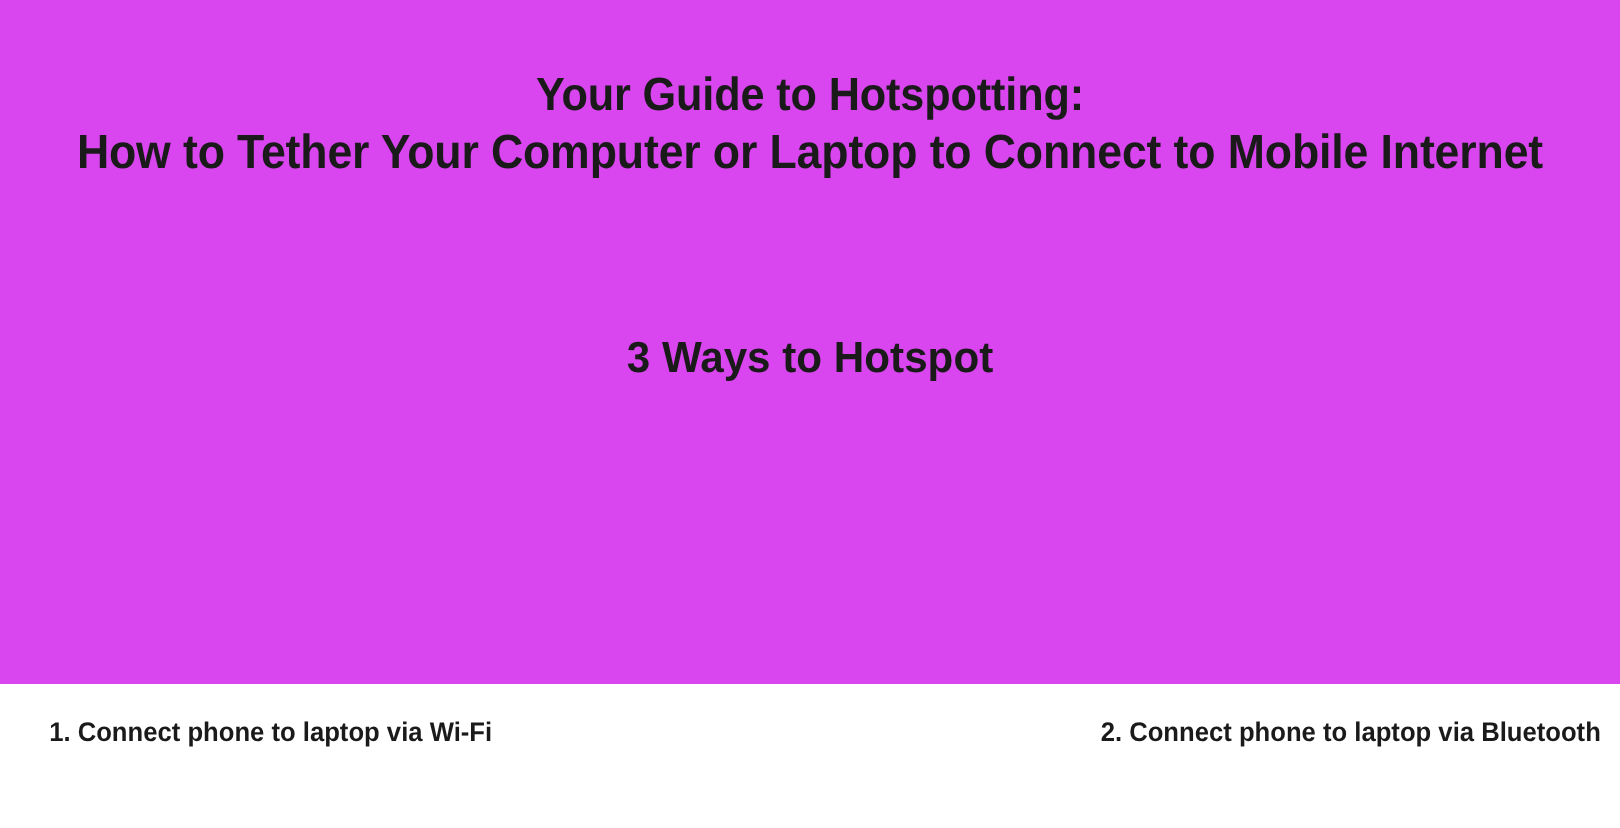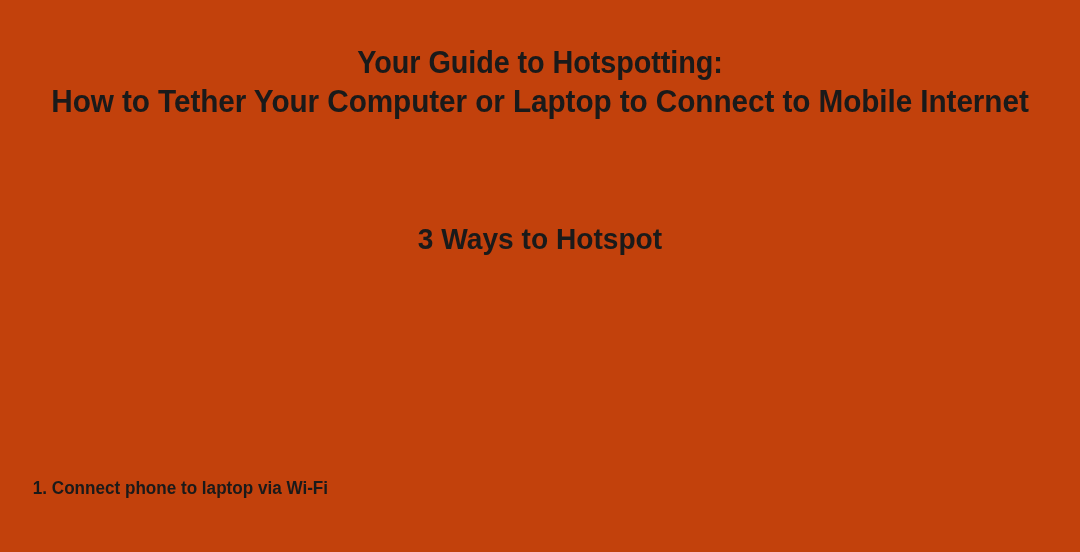--- a/index.html
+++ b/index.html
@@ -13,22 +13,22 @@
     height: 552px;
     overflow: hidden;
     font-family: "Liberation Sans", "DejaVu Sans", sans-serif;
     color: #1a1a1a;
     -webkit-font-smoothing: antialiased;
   }
 
   .page {
     position: relative;
     width: 1080px;
-    height: 552px;
-    background: #c2410c;
+    height: 456px;
+    background: #d946ef;
   }
 
   
   .title-block {
     position: absolute;
     left: 0;
     top: 44px;
     width: 1080px;
     text-align: center;
   }
@@ -122,17 +122,21 @@
 
   <div class="section-heading">3 Ways to Hotspot</div>
 
   <div class="steps">
 
     <div class="step">
       <div class="step-figure"></div>
       <div class="step-caption">1. Connect phone to laptop via Wi-Fi</div>
     </div>
 
+    <div class="step">
+      <div class="step-figure"></div>
+      <div class="step-caption">2. Connect phone to laptop via Bluetooth</div>
+    </div>
 
 
   </div>
 
 </div>
 
 </body></html>

